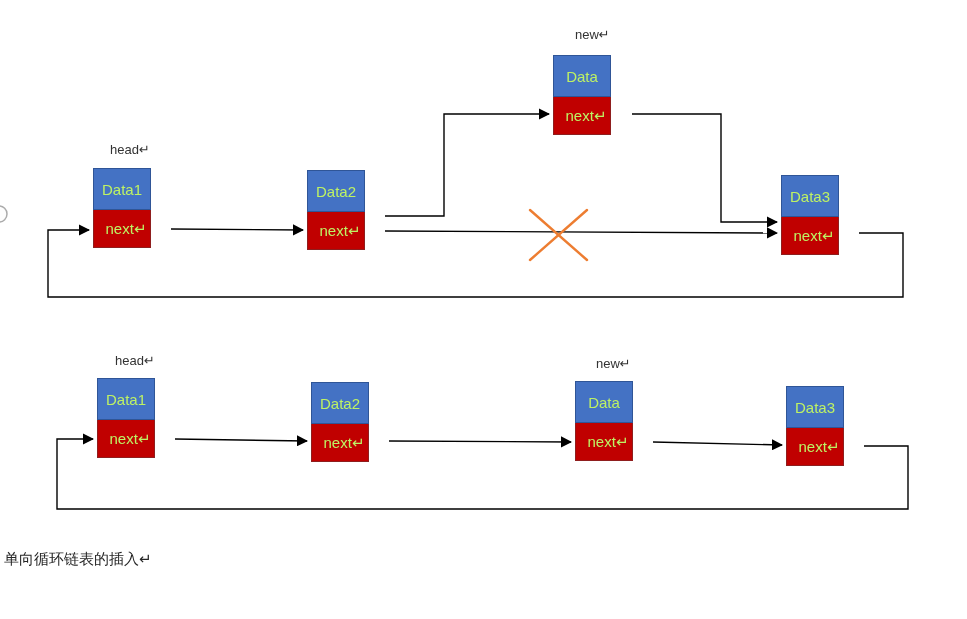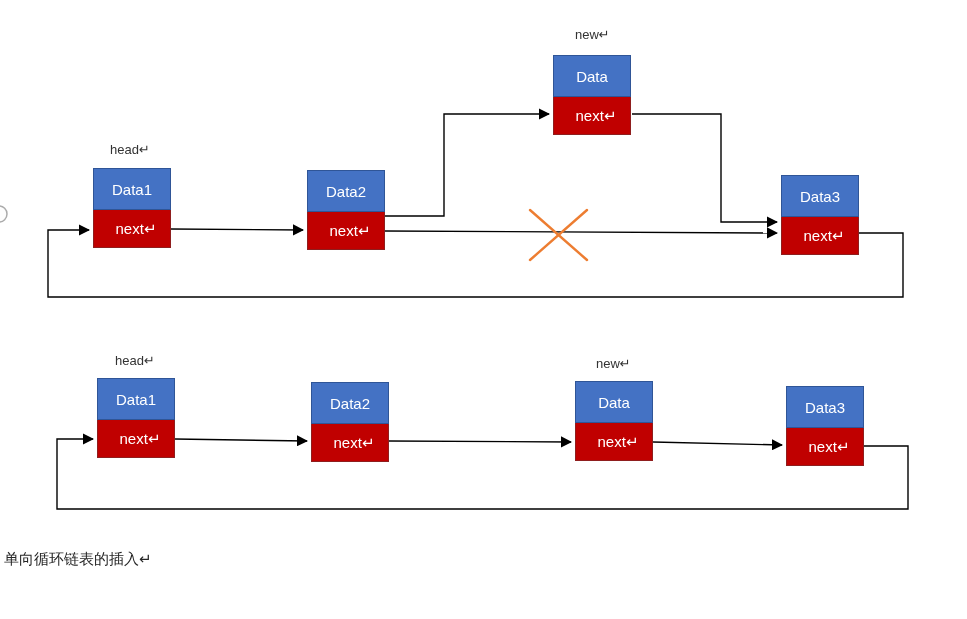--- a/index.html
+++ b/index.html
@@ -13,21 +13,21 @@
   }
   *{margin:0;padding:0;box-sizing:border-box;}
   html,body{background:#ffffff;}
   body{font-family:"Liberation Sans","DejaVu Sans",sans-serif;}
   .canvas{position:relative;width:967px;height:619px;background:#ffffff;overflow:hidden;}
   svg.wires{position:absolute;left:0;top:0;width:967px;height:619px;z-index:1;}
   .wire{stroke:var(--line);fill:none;stroke-width:1.4;}
   .cross-line{stroke:var(--cross);fill:none;stroke-width:2.4;stroke-linecap:round;}
   #arrowhead path{fill:var(--line);}
   .node{position:absolute;width:78px;z-index:2;}
-  .box{width:78px;display:flex;align-items:center;justify-content:center;color:#ffffff;font-size:15px;line-height:1;}
+  .box{width:58px;display:flex;align-items:center;justify-content:center;color:#bef264;font-size:15px;line-height:1;}
   .box.data{height:42px;background:var(--blue);border:1px solid var(--blue_border);}
   .box.next{height:38px;background:var(--red);border:1px solid var(--red_border);border-top:none;padding-left:8px;}
   .float-label{position:absolute;z-index:2;font-size:13px;color:var(--label);white-space:nowrap;}
   .caption{position:absolute;top:550px;left:4px;width:100%;text-align:left;z-index:2;font-size:15px;color:#262626;}
 </style>
 </head>
 <body>
 
 <div class="canvas">
 

